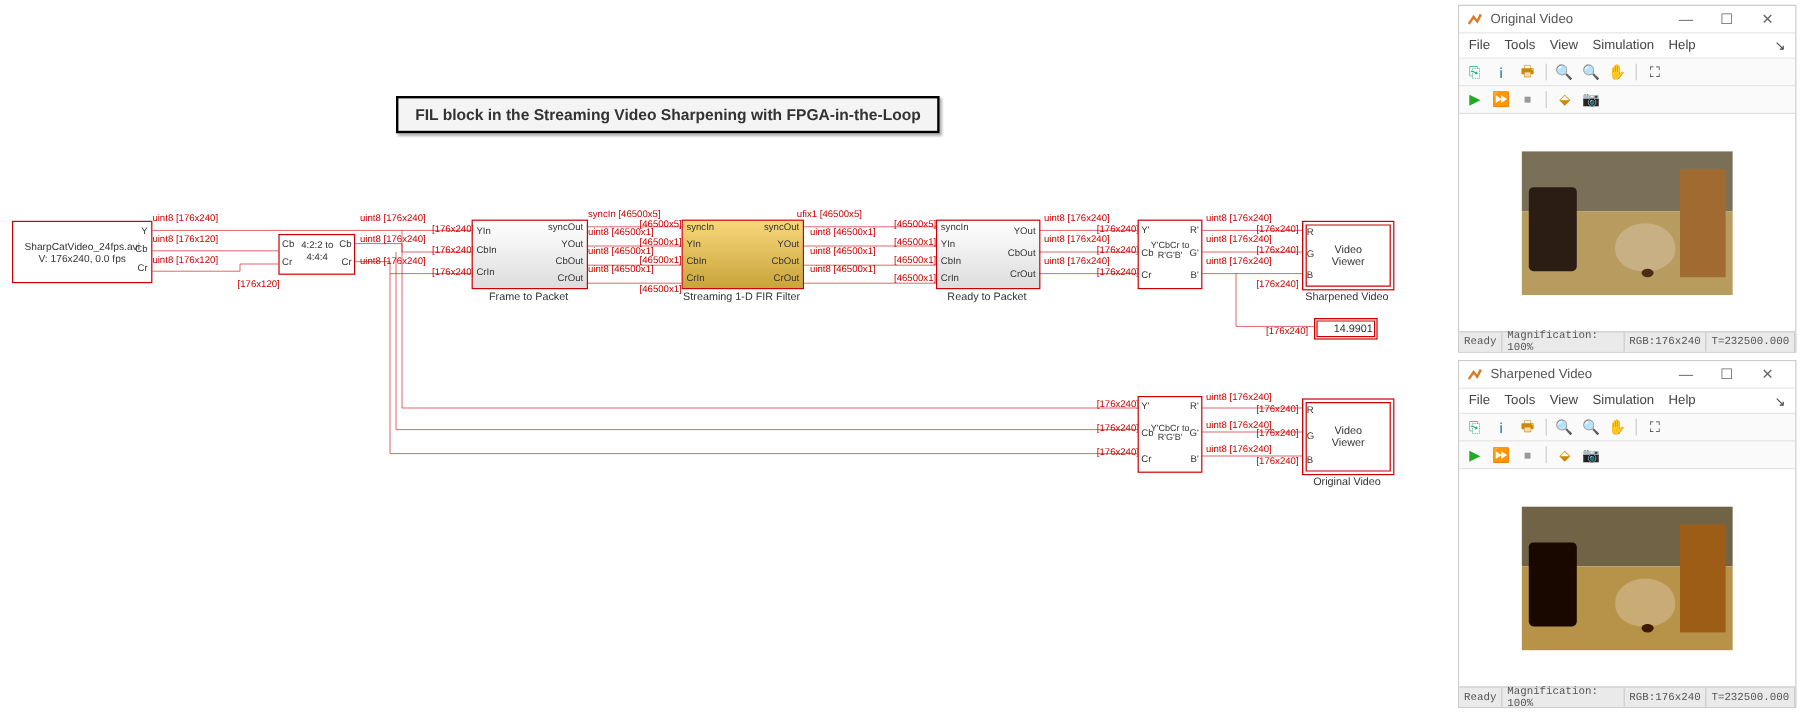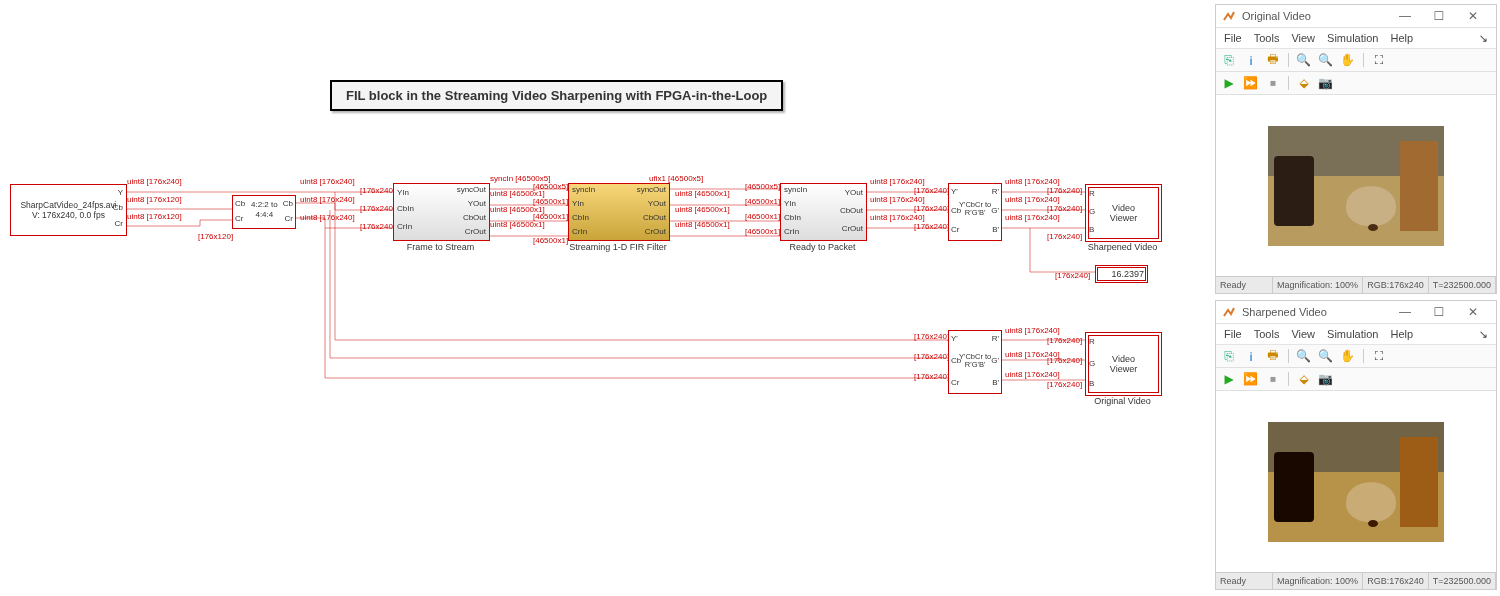--- a/index.html
+++ b/index.html
@@ -57,21 +57,21 @@
   .titlebar .spacer { flex: 1; }
   .winbtn { width: 34px; height: 22px; display: inline-flex; align-items: center; justify-content: center; font-size: 12px; color: #666; }
   .menubar { height: 20px; display: flex; align-items: center; gap: 12px; padding: 0 8px; font-size: 11px; color: #444; background: #fff; border-bottom: 1px solid #e5e5e5; }
   .menubar .chev { margin-left: auto; font-size: 11px; }
   .toolbar { height: 22px; display: flex; align-items: center; gap: 4px; padding: 0 4px; background: #fafafa; border-bottom: 1px solid #e0e0e0; }
   .tbtn { width: 18px; height: 18px; display: inline-flex; align-items: center; justify-content: center; font-size: 12px; border-radius: 2px; }
   .tsep { width: 1px; height: 14px; background: #ccc; margin: 0 2px; }
   .viewport { flex: 1; background: #fff; display: flex; align-items: center; justify-content: center; }
   .vwin .col { display: flex; flex-direction: column; height: 100%; }
   .statusbar { height: 16px; display: flex; align-items: center; font-size: 9px; color: #555; background: #eaeaea; border-top: 1px solid #ccc; }
-  .statusbar .cell { border-right: 1px solid #ccc; padding: 0 4px; height: 100%; display: flex; align-items: center; }
+  .statusbar .cell { border-right: 1px solid #ccc; padding: 0 4px; height: 100%; display: flex; align-items: center; font-family: Liberation Mono, monospace; }
   .statusbar .cell.flex { flex: 1; }
   .thumb { width: 176px; height: 120px; position: relative; overflow: hidden; }
   .thumb .floor { position: absolute; left:0; right:0; top:50px; bottom:0; background: #b89b5e; }
   .thumb .wall { position: absolute; left:0; right:0; top:0; height:50px; background: #7a6f57; }
   .thumb .chair { position: absolute; left: 6px; top: 30px; width: 40px; height: 70px; background: #2b1d14; border-radius: 4px; }
   .thumb .wood { position: absolute; right: 6px; top: 15px; width: 38px; height: 90px; background: #a06a30;  }
   .thumb .cat { position: absolute; left: 78px; top: 60px; width: 50px; height: 40px; background: #c8b084; border-radius: 50% 50% 45% 45%; }
   .thumb .ball { position: absolute; left: 100px; top: 98px; width: 10px; height: 7px; background: #4a2d14; border-radius: 50%; }
   .thumb.sharp { filter: contrast(1.2) saturate(1.1) brightness(.92); }
 </style>
@@ -153,42 +153,42 @@
 
   <div id="f2p" class="abs">
     <span class="porttxt abs" style="left:3px;top:4px">YIn</span>
     <span class="porttxt abs" style="left:3px;top:20px">CbIn</span>
     <span class="porttxt abs" style="left:3px;top:38px">CrIn</span>
     <span class="porttxtR abs" style="right:3px;top:1px">syncOut</span>
     <span class="porttxtR abs" style="right:3px;top:15px">YOut</span>
     <span class="porttxtR abs" style="right:3px;top:29px">CbOut</span>
     <span class="porttxtR abs" style="right:3px;top:43px">CrOut</span>
   </div>
-  <div class="abs blklabel" style="left:393px;top:242px;width:95px">Frame to Stream</div>
+  <div class="abs blklabel" style="left:393px;top:242px;width:95px">Frame to Packet</div>
   <div class="abs sigtxt" style="left:490px;top:174px">syncIn [46500x5]</div>
   <div class="abs sigtxt" style="left:490px;top:189px">uint8 [46500x1]</div>
   <div class="abs sigtxt" style="left:490px;top:205px">uint8 [46500x1]</div>
   <div class="abs sigtxt" style="left:490px;top:220px">uint8 [46500x1]</div>
   <div class="abs sigtxt" style="left:533px;top:182px">[46500x5]</div>
   <div class="abs sigtxt" style="left:533px;top:197px">[46500x1]</div>
   <div class="abs sigtxt" style="left:533px;top:212px">[46500x1]</div>
   <div class="abs sigtxt" style="left:533px;top:236px">[46500x1]</div>
 
   <div id="fir" class="abs">
     <span class="porttxt abs" style="left:3px;top:1px">syncIn</span>
     <span class="porttxt abs" style="left:3px;top:15px">YIn</span>
     <span class="porttxt abs" style="left:3px;top:29px">CbIn</span>
     <span class="porttxt abs" style="left:3px;top:43px">CrIn</span>
     <span class="porttxtR abs" style="right:3px;top:1px">syncOut</span>
     <span class="porttxtR abs" style="right:3px;top:15px">YOut</span>
     <span class="porttxtR abs" style="right:3px;top:29px">CbOut</span>
     <span class="porttxtR abs" style="right:3px;top:43px">CrOut</span>
   </div>
   <div class="abs blklabel" style="left:563px;top:242px;width:110px">Streaming 1-D FIR  Filter</div>
-  <div class="abs sigtxt" style="left:649px;top:174px">ufix1 [46500x5]</div>
+  <div class="abs sigtxt" style="left:664px;top:174px">ufix1 [46500x5]</div>
   <div class="abs sigtxt" style="left:675px;top:189px">uint8 [46500x1]</div>
   <div class="abs sigtxt" style="left:675px;top:205px">uint8 [46500x1]</div>
   <div class="abs sigtxt" style="left:675px;top:220px">uint8 [46500x1]</div>
   <div class="abs sigtxt" style="left:745px;top:182px">[46500x5]</div>
   <div class="abs sigtxt" style="left:745px;top:197px">[46500x1]</div>
   <div class="abs sigtxt" style="left:745px;top:212px">[46500x1]</div>
   <div class="abs sigtxt" style="left:745px;top:227px">[46500x1]</div>
 
   <div id="s2p" class="abs">
     <span class="porttxt abs" style="left:3px;top:1px">syncIn</span>
@@ -231,21 +231,21 @@
     <span class="porttxt abs" style="left:3px;top:4px">R</span>
     <span class="porttxt abs" style="left:3px;top:22px">G</span>
     <span class="porttxt abs" style="left:3px;top:40px">B</span>
     <div style="text-align:center;font-size:9px;line-height:10px">
       <span>Video</span><br>
       <span>Viewer</span>
     </div>
   </div>
   <div class="abs blklabel" style="left:1085px;top:242px;width:75px">Sharpened Video</div>
 
-  <div id="disp" class="abs">16.2397</div>
+  <div id="disp" class="abs">14.9901</div>
 
   <div class="abs sigtxt" style="left:914px;top:332px">[176x240]</div>
   <div class="abs sigtxt" style="left:914px;top:352px">[176x240]</div>
   <div class="abs sigtxt" style="left:914px;top:372px">[176x240]</div>
 
   <div id="ycc2" class="abs blk">
     <span class="porttxt abs" style="left:2px;top:3px">Y'</span>
     <span class="porttxt abs" style="left:2px;top:25px">Cb</span>
     <span class="porttxt abs" style="left:2px;top:47px">Cr</span>
     <span class="porttxtR abs" style="right:2px;top:3px">R'</span>

